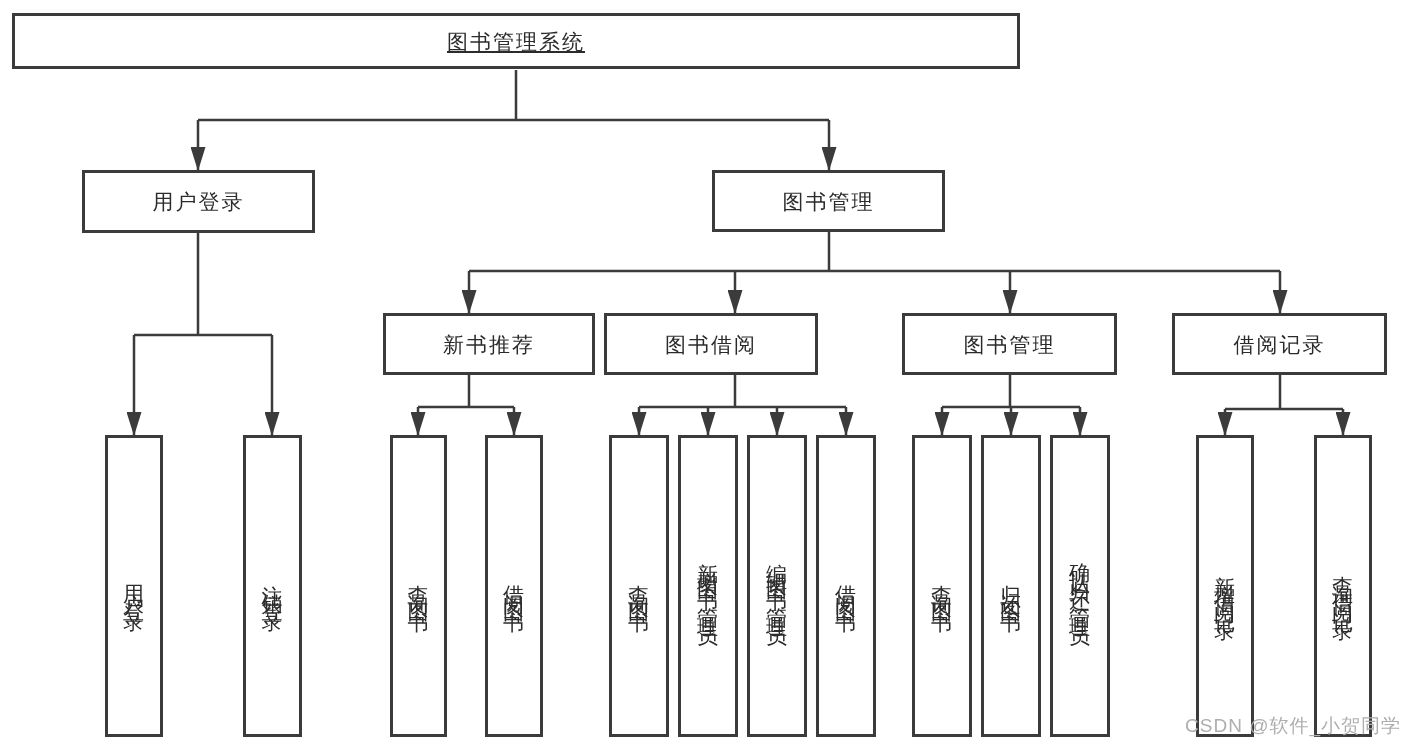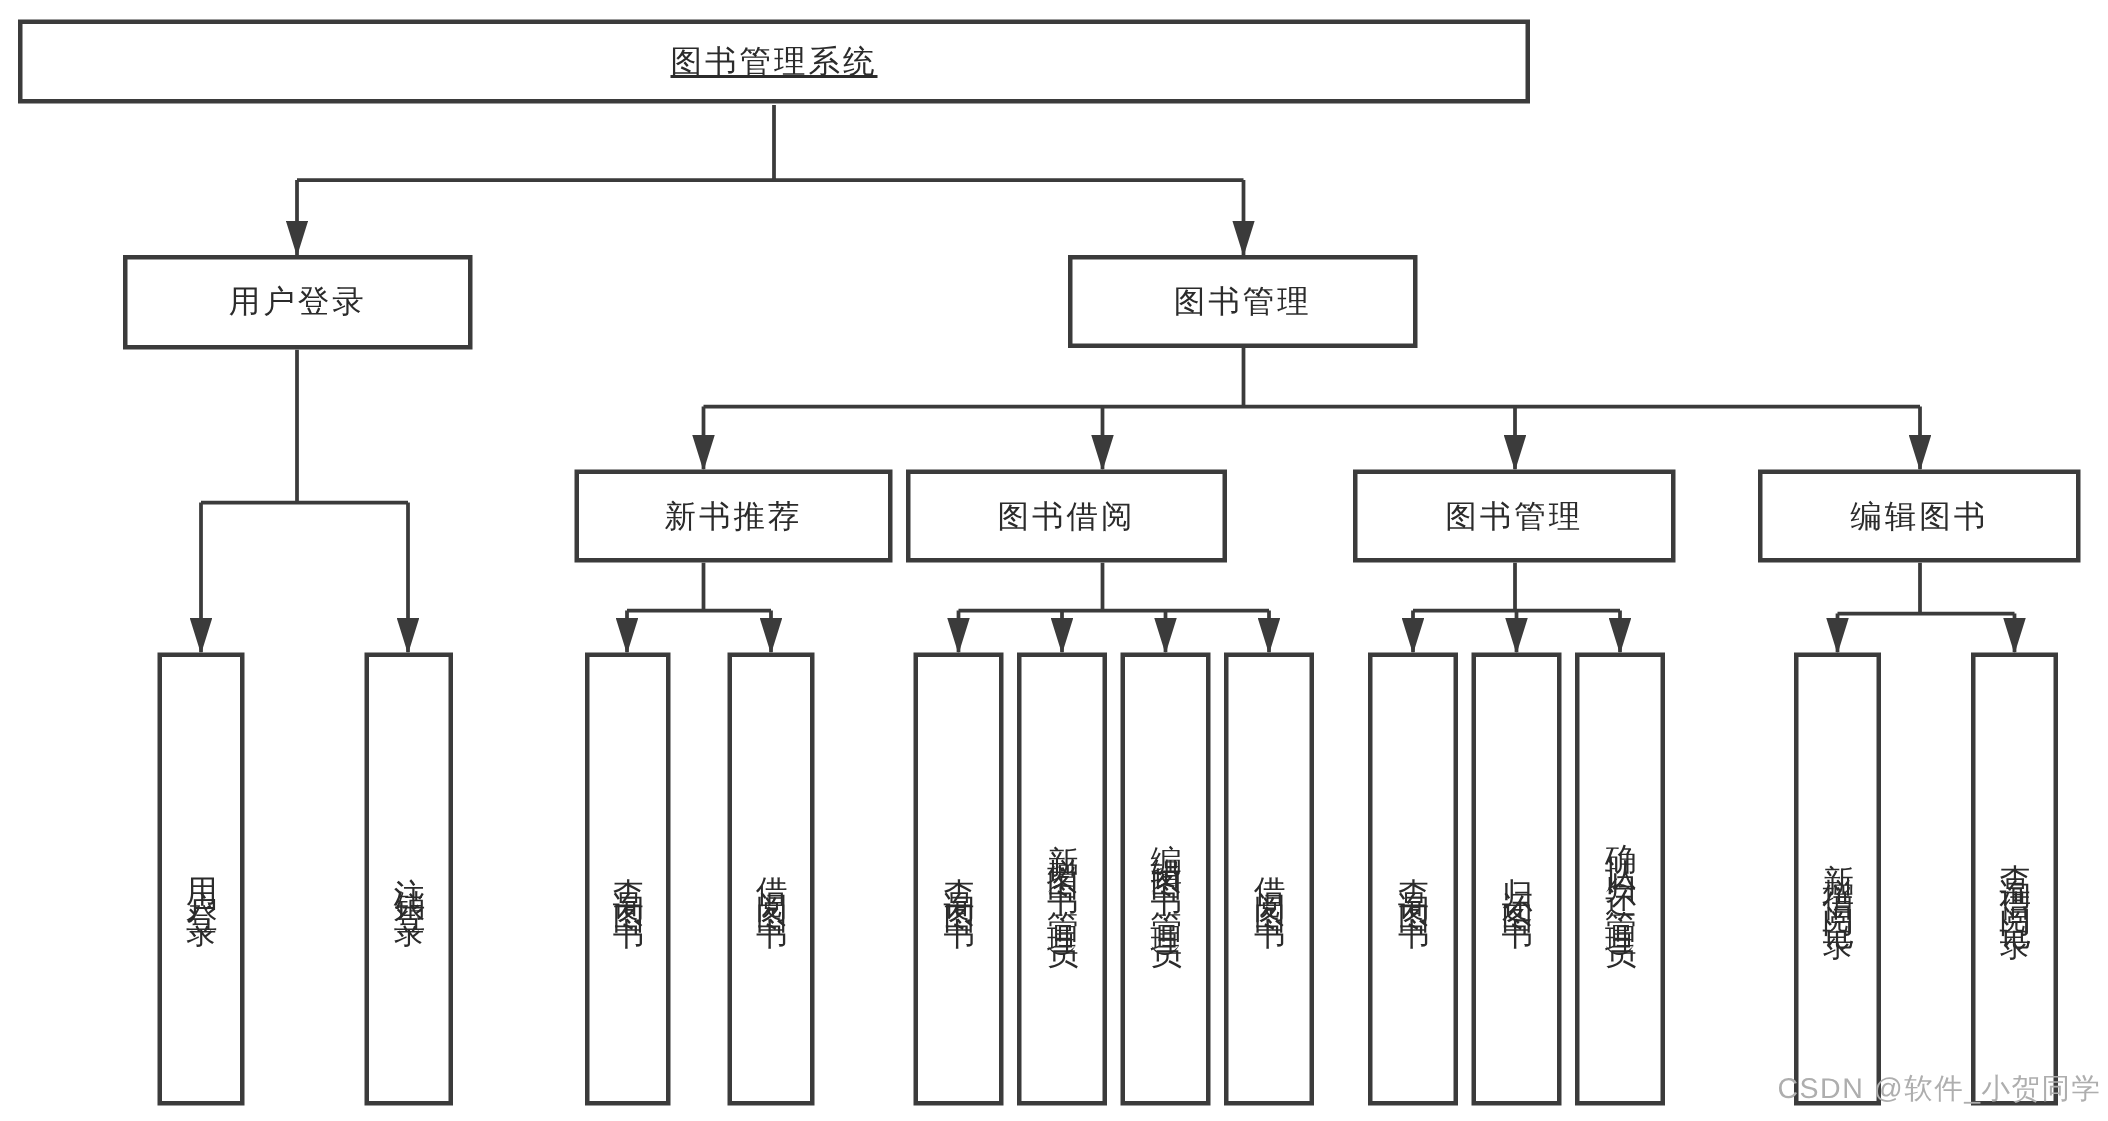--- a/index.html
+++ b/index.html
@@ -123,21 +123,21 @@
   <div class="box h" style="left:363px; top:313px; width:212px; height:62px;margin-left:20px;">
     <span class="lbl">新书推荐</span>
   </div>
   <div class="box h" style="left:604px; top:313px; width:214px; height:62px;">
     <span class="lbl">图书借阅</span>
   </div>
   <div class="box h" style="left:902px; top:313px; width:215px; height:62px;">
     <span class="lbl">图书管理</span>
   </div>
   <div class="box h" style="left:1172px; top:313px; width:215px; height:62px;">
-    <span class="lbl">编辑图书</span>
+    <span class="lbl">借阅记录</span>
   </div>
 
   <div class="box v" style="left:105px; top:435px; width:58px; height:302px;">
     <span class="lbl">用户登录</span>
   </div>
   <div class="box v" style="left:243px; top:435px; width:59px; height:302px;">
     <span class="lbl">注销登录</span>
   </div>
 
   <div class="box v" style="left:390px; top:435px; width:57px; height:302px;">

